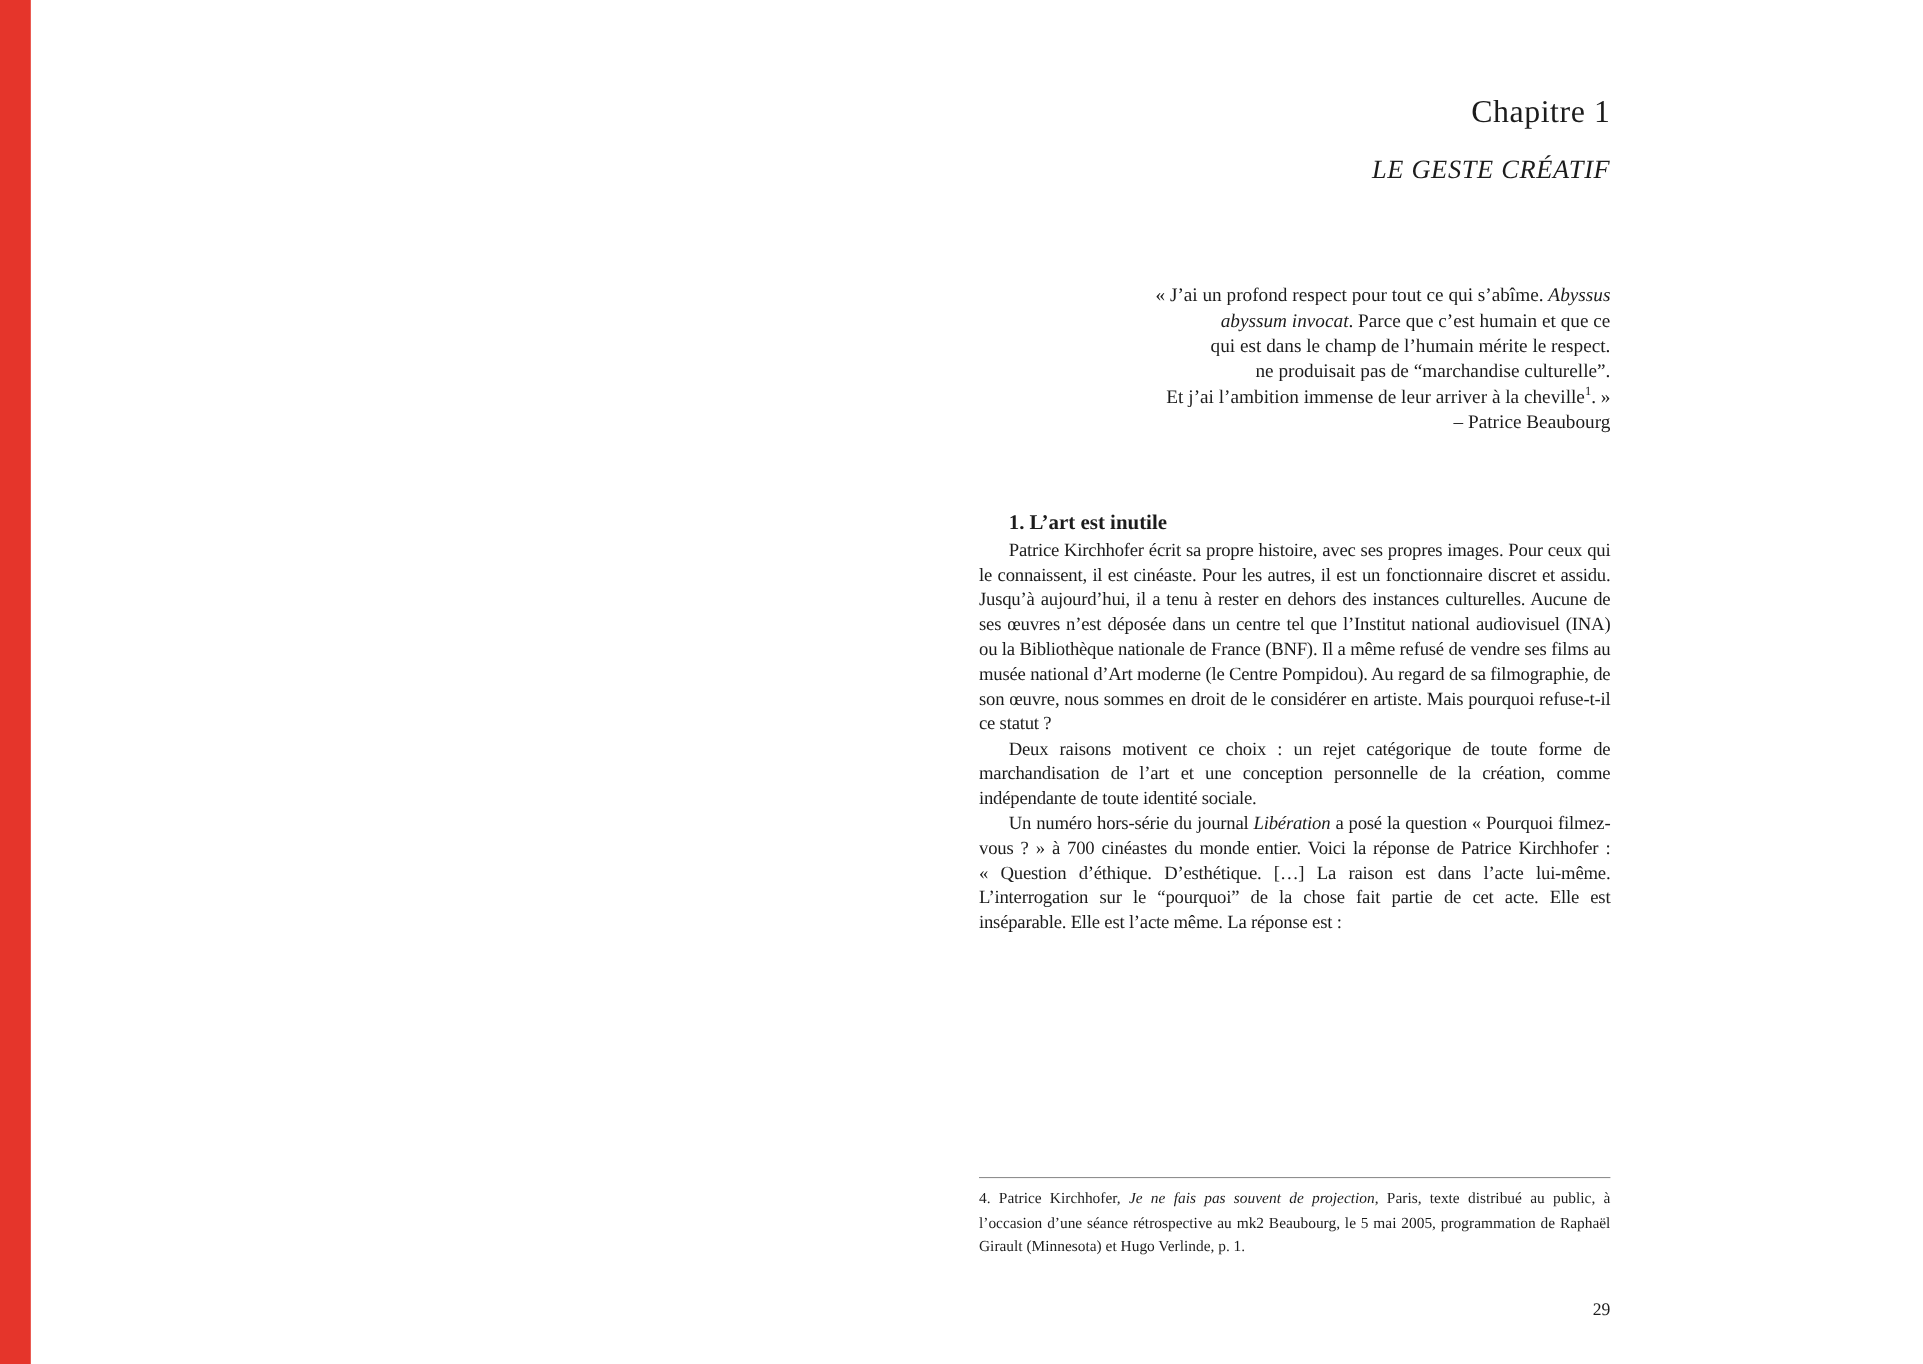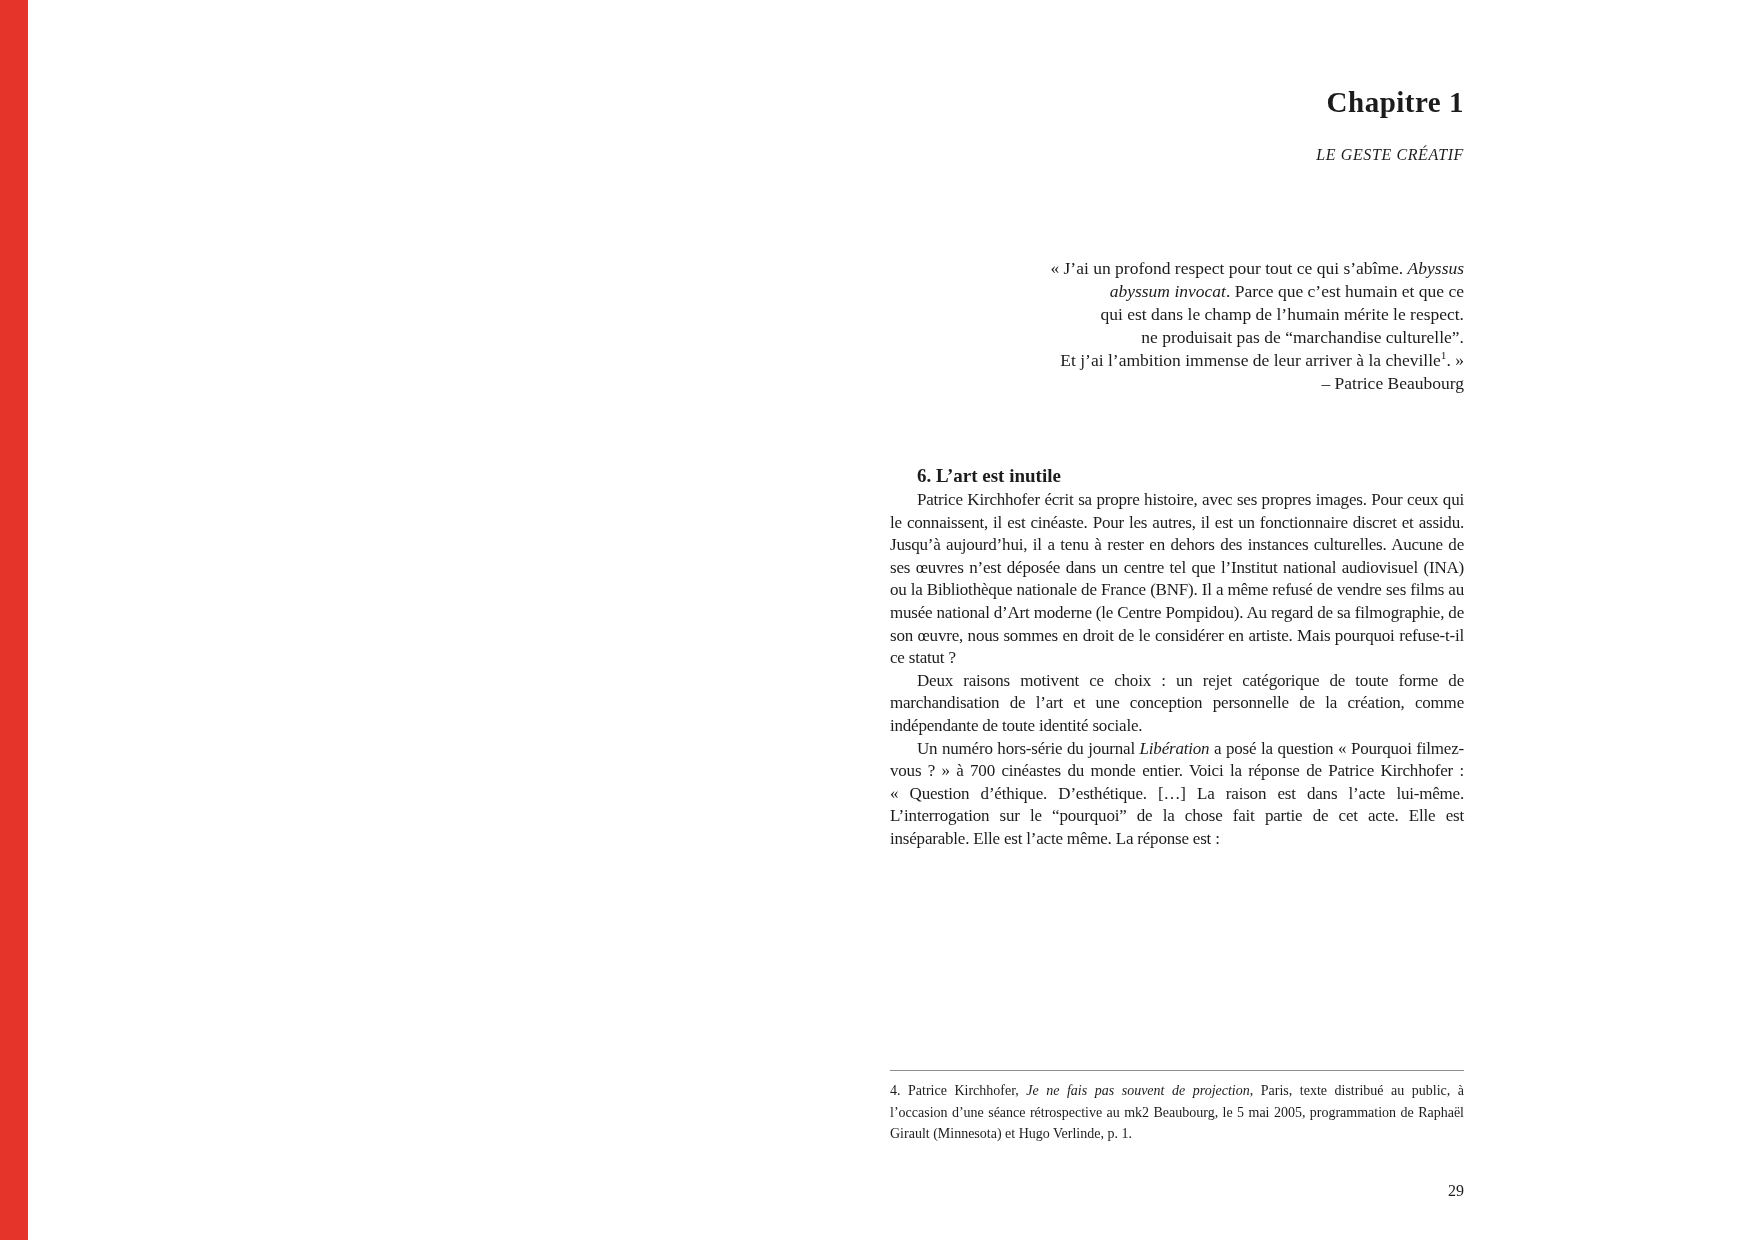--- a/index.html
+++ b/index.html
@@ -16,27 +16,27 @@
     width: 28px; height: 1240px;
     background: #e5352b;
   }
   .page {
     position: absolute; left: 890px; top: 0;
     width: 574px; height: 1240px;
   }
   .chapter {
     position: absolute; top: 84px; right: 0; left: 0;
     margin: 0;
-    font-size: 29px; font-weight: 700;
+    font-size: 29px; font-weight: 400;
     text-align: right; letter-spacing: 0.5px;
     line-height: 36px;
   }
   .subtitle {
     position: absolute; top: 142px; right: 0; left: 15px;
-    font-style: italic; font-size: 16px;
+    font-style: italic; font-size: 24px;
     text-align: right; letter-spacing: 0.6px;
     line-height: 26px;
   }
   .epigraph {
     position: absolute; top: 257px; right: 0; left: 0;
     text-align: right;
     font-size: 17.5px; line-height: 23px;
   }
   .epigraph .eline { text-align: right; }
   .section-heading {
@@ -80,21 +80,21 @@
   <h1 class="chapter">Chapitre 1</h1>
   <div class="subtitle">LE GESTE CRÉATIF</div>
   <div class="epigraph">
       <div class="eline"><span>«&nbsp;J’ai un profond respect pour tout ce qui s’abîme. </span><em>Abyssus</em></div>
       <div class="eline"><em>abyssum invocat</em><span>. Parce que c’est humain et que ce</span></div>
       <div class="eline"><span>qui est dans le champ de l’humain mérite le respect.</span></div>
       <div class="eline"><span>ne produisait pas de “marchandise culturelle”.</span></div>
       <div class="eline"><span>Et j’ai l’ambition immense de leur arriver à la cheville</span><sup>1</sup><span>.&nbsp;»</span></div>
       <div class="eline"><span>– Patrice Beaubourg</span></div>
     </div>
-  <div class="section-heading">6. L’art est inutile</div>
+  <div class="section-heading">1. L’art est inutile</div>
   <div class="body-text">
       <p class="body-para"><span>Patrice Kirchhofer écrit sa propre histoire, avec ses propres images. Pour ceux qui le connaissent, il est cinéaste. Pour les autres, il est un fonctionnaire discret et assidu. Jusqu’à aujourd’hui, il a tenu à rester en dehors des instances culturelles. Aucune de ses œuvres n’est déposée dans un centre tel que l’Institut national audiovisuel (INA) ou la Bibliothèque nationale de France (BNF). Il a même refusé de vendre ses films au musée national d’Art moderne (le Centre Pompidou). Au regard de sa filmographie, de son œuvre, nous sommes en droit de le considérer en artiste. Mais pourquoi refuse-t-il ce statut&nbsp;?</span></p>
       <p class="body-para"><span>Deux raisons motivent ce choix&nbsp;: un rejet catégorique de toute forme de marchandisation de l’art et une conception personnelle de la création, comme indépendante de toute identité sociale.</span></p>
       <p class="body-para"><span>Un numéro hors-série du journal </span><em>Libération</em><span> a posé la question «&nbsp;Pourquoi filmez-vous&nbsp;?&nbsp;» à 700 cinéastes du monde entier. Voici la réponse de Patrice Kirchhofer&nbsp;: «&nbsp;Question d’éthique. D’esthétique. […] La raison est dans l’acte lui-même. L’interrogation sur le “pourquoi” de la chose fait partie de cet acte. Elle est inséparable. Elle est l’acte même. La réponse est&nbsp;:</span></p>
     </div>
   <div class="fn-rule" style="background: rgb(143, 143, 143);"></div>
   <div class="footnote"><span>4. Patrice Kirchhofer, </span><em>Je ne fais pas souvent de projection</em><span>, Paris, texte distribué au public, à l’occasion d’une séance rétrospective au mk2 Beaubourg, le 5 mai 2005, programmation de Raphaël Girault (Minnesota) et Hugo Verlinde, p. 1.</span></div>
   <div class="page-number">29</div>
 </div>
 

